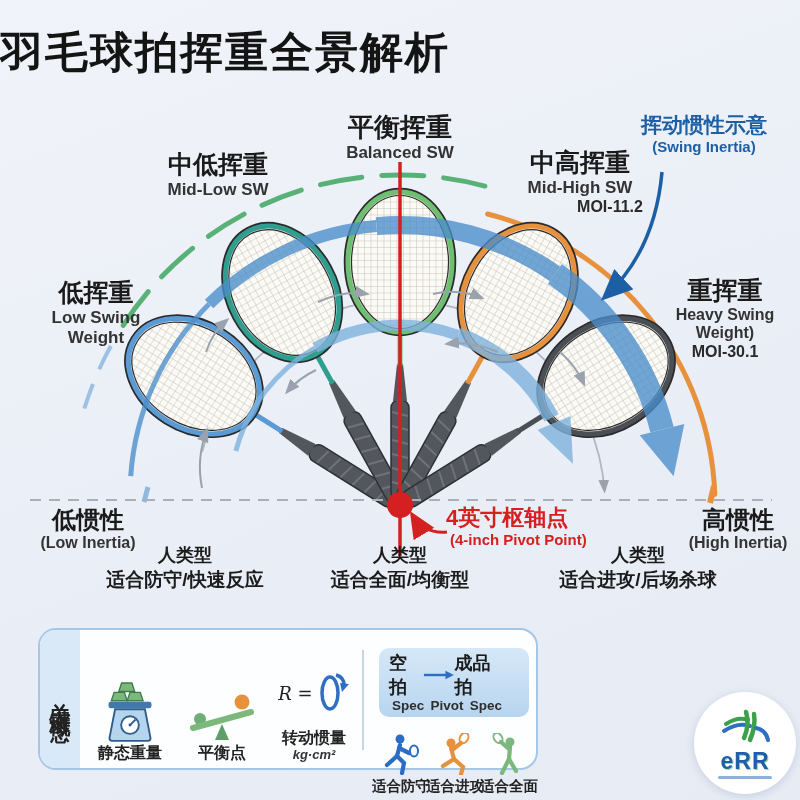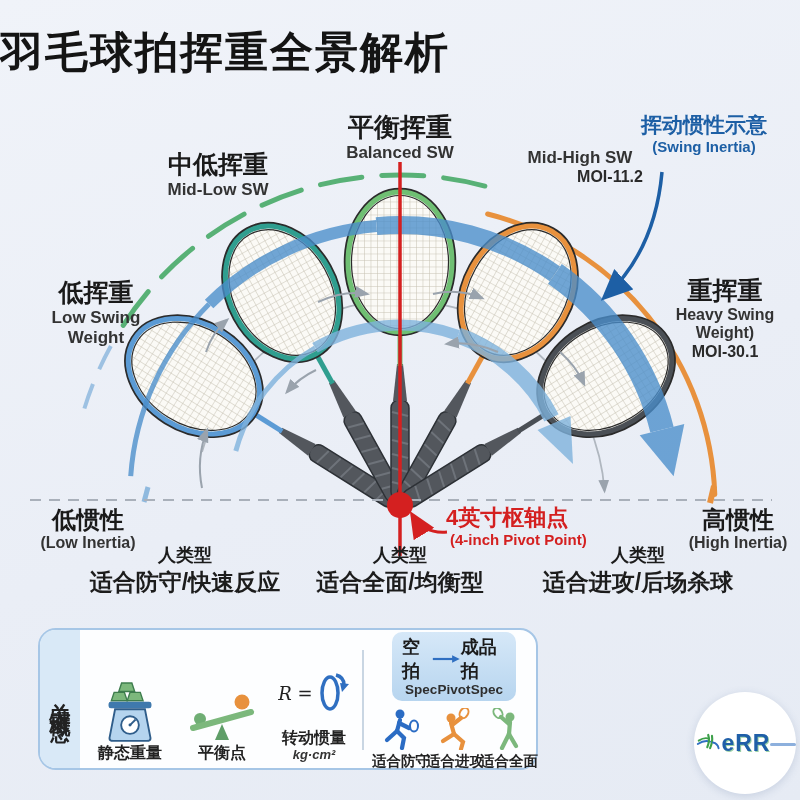--- a/index.html
+++ b/index.html
@@ -12,48 +12,48 @@
   .lbl{text-align:center;line-height:1.18;}
   .zh-b{font-size:25px;font-weight:800;color:#1a1a1a;}
   .zh-m{font-size:24px;font-weight:800;color:#1a1a1a;}
   .en{font-size:17px;font-weight:600;color:#333;}
   .en-s{font-size:16px;font-weight:600;color:#333;}
   .moi{font-size:16px;font-weight:600;color:#2a2a2a;}
   .blue{color:#1d5fa5;}
   .red{color:#d42020;}
   .ptype{top:543px;text-align:center;line-height:1.35;}
   .ptype .l1{font-size:18px;font-weight:800;}
-  .ptype .l2{font-size:23px;font-weight:800;text-align:center;}
+  .ptype .l2{font-size:19px;font-weight:800;text-align:center;}
   
   #panel{left:38px;top:628px;width:500px;height:142px;background:#fdfeff;
          border:2px solid #a6c6e6;border-radius:18px;box-sizing:border-box;}
   #side-strip{left:0;top:0;width:40px;height:138px;background:#d9e9f7;
               border-radius:15px 0 0 15px;display:flex;align-items:center;justify-content:center;}
   #side-strip span{writing-mode:vertical-rl;font-size:21px;font-weight:800;letter-spacing:7px;color:#222;}
   #concepts{left:44px;top:8px;width:276px;height:124px;display:flex;}
   .concept{flex:1;display:flex;flex-direction:column;align-items:center;justify-content:flex-end;}
   .cicon{height:72px;display:flex;align-items:flex-end;justify-content:center;}
   .clabel{font-size:16px;font-weight:800;color:#222;line-height:1.1;text-align:center;}
   .csub{font-size:13px;font-weight:600;color:#333;font-style:italic;}
   .rprefix{font-family:"DejaVu Serif",serif;font-style:italic;font-size:18px;color:#222;
            margin-right:3px;align-self:center;}
   #vdivider{left:322px;top:20px;width:0;height:100px;border-left:2px solid #c9d6e3;}
   #right-col{left:332px;top:2px;width:164px;height:136px;}
-  #spec-pill{margin:0 auto;width:124px;background:linear-gradient(180deg,#d6e8f8,#b7d5ef);
-             border-radius:10px;padding:3px 6px 4px 6px;box-sizing:border-box;}
+  #spec-pill{margin:16px auto;width:150px;background:linear-gradient(180deg,#d6e8f8,#b7d5ef);
+             border-radius:10px;padding:3px 20px 4px 6px;box-sizing:border-box;}
   .pill-r1{display:flex;align-items:center;justify-content:space-between;padding:0 4px;}
   .pill-zh{font-size:18px;font-weight:800;color:#1b1b1b;}
   .pill-r2{display:flex;justify-content:space-between;padding:0 7px;margin-top:-1px;}
   .pill-en{font-size:13.5px;font-weight:600;color:#2e2e2e;}
   #players{display:flex;justify-content:space-between;margin-top:7px;padding:0 2px;}
   .player{display:flex;flex-direction:column;align-items:center;width:54px;}
   .plabel{font-size:14.5px;font-weight:800;color:#222;margin-top:2px;white-space:nowrap;}
   
   #logo{left:694px;top:692px;width:102px;height:102px;border-radius:50%;background:#fff;
-        box-shadow:0 2px 8px rgba(60,90,140,.18);display:flex;
+        box-shadow:0 2px 8px rgba(60,90,140,.18);display:flex;flex-direction:column;
         align-items:center;justify-content:center;}
   #logo-text{font-size:23px;font-weight:900;color:#1f5fa8;letter-spacing:1px;line-height:1;
              text-shadow:1px 1px 0 #9cd2a6;}
   #logo-bar{width:54px;height:3px;background:#2f6fc1;opacity:.55;margin-top:3px;border-radius:2px;}
 </style>
 </head>
 <body>
 
 <div id="stage">
 
@@ -198,20 +198,21 @@
     <div class="zh-b" style="font-size:26px">平衡挥重</div>
     <div class="en">Balanced SW</div>
   </div>
 
   <div class="abs lbl" style="left:118px;top:150px;width:200px;">
     <div class="zh-b">中低挥重</div>
     <div class="en">Mid-Low SW</div>
   </div>
 
   <div class="abs lbl" style="left:480px;top:148px;width:200px;">
+    <div class="zh-b">中高挥重</div>
     <div class="en">Mid-High SW</div>
     <div class="moi" style="transform:translateX(30px)">MOI-11.2</div>
   </div>
 
   <div class="abs lbl blue" style="left:614px;top:113px;width:180px;">
     <div style="font-size:21px;font-weight:800">挥动惯性示意</div>
     <div style="font-size:15px;font-weight:700">(Swing Inertia)</div>
   </div>
 
   <div class="abs lbl" style="left:22px;top:278px;width:148px;">

